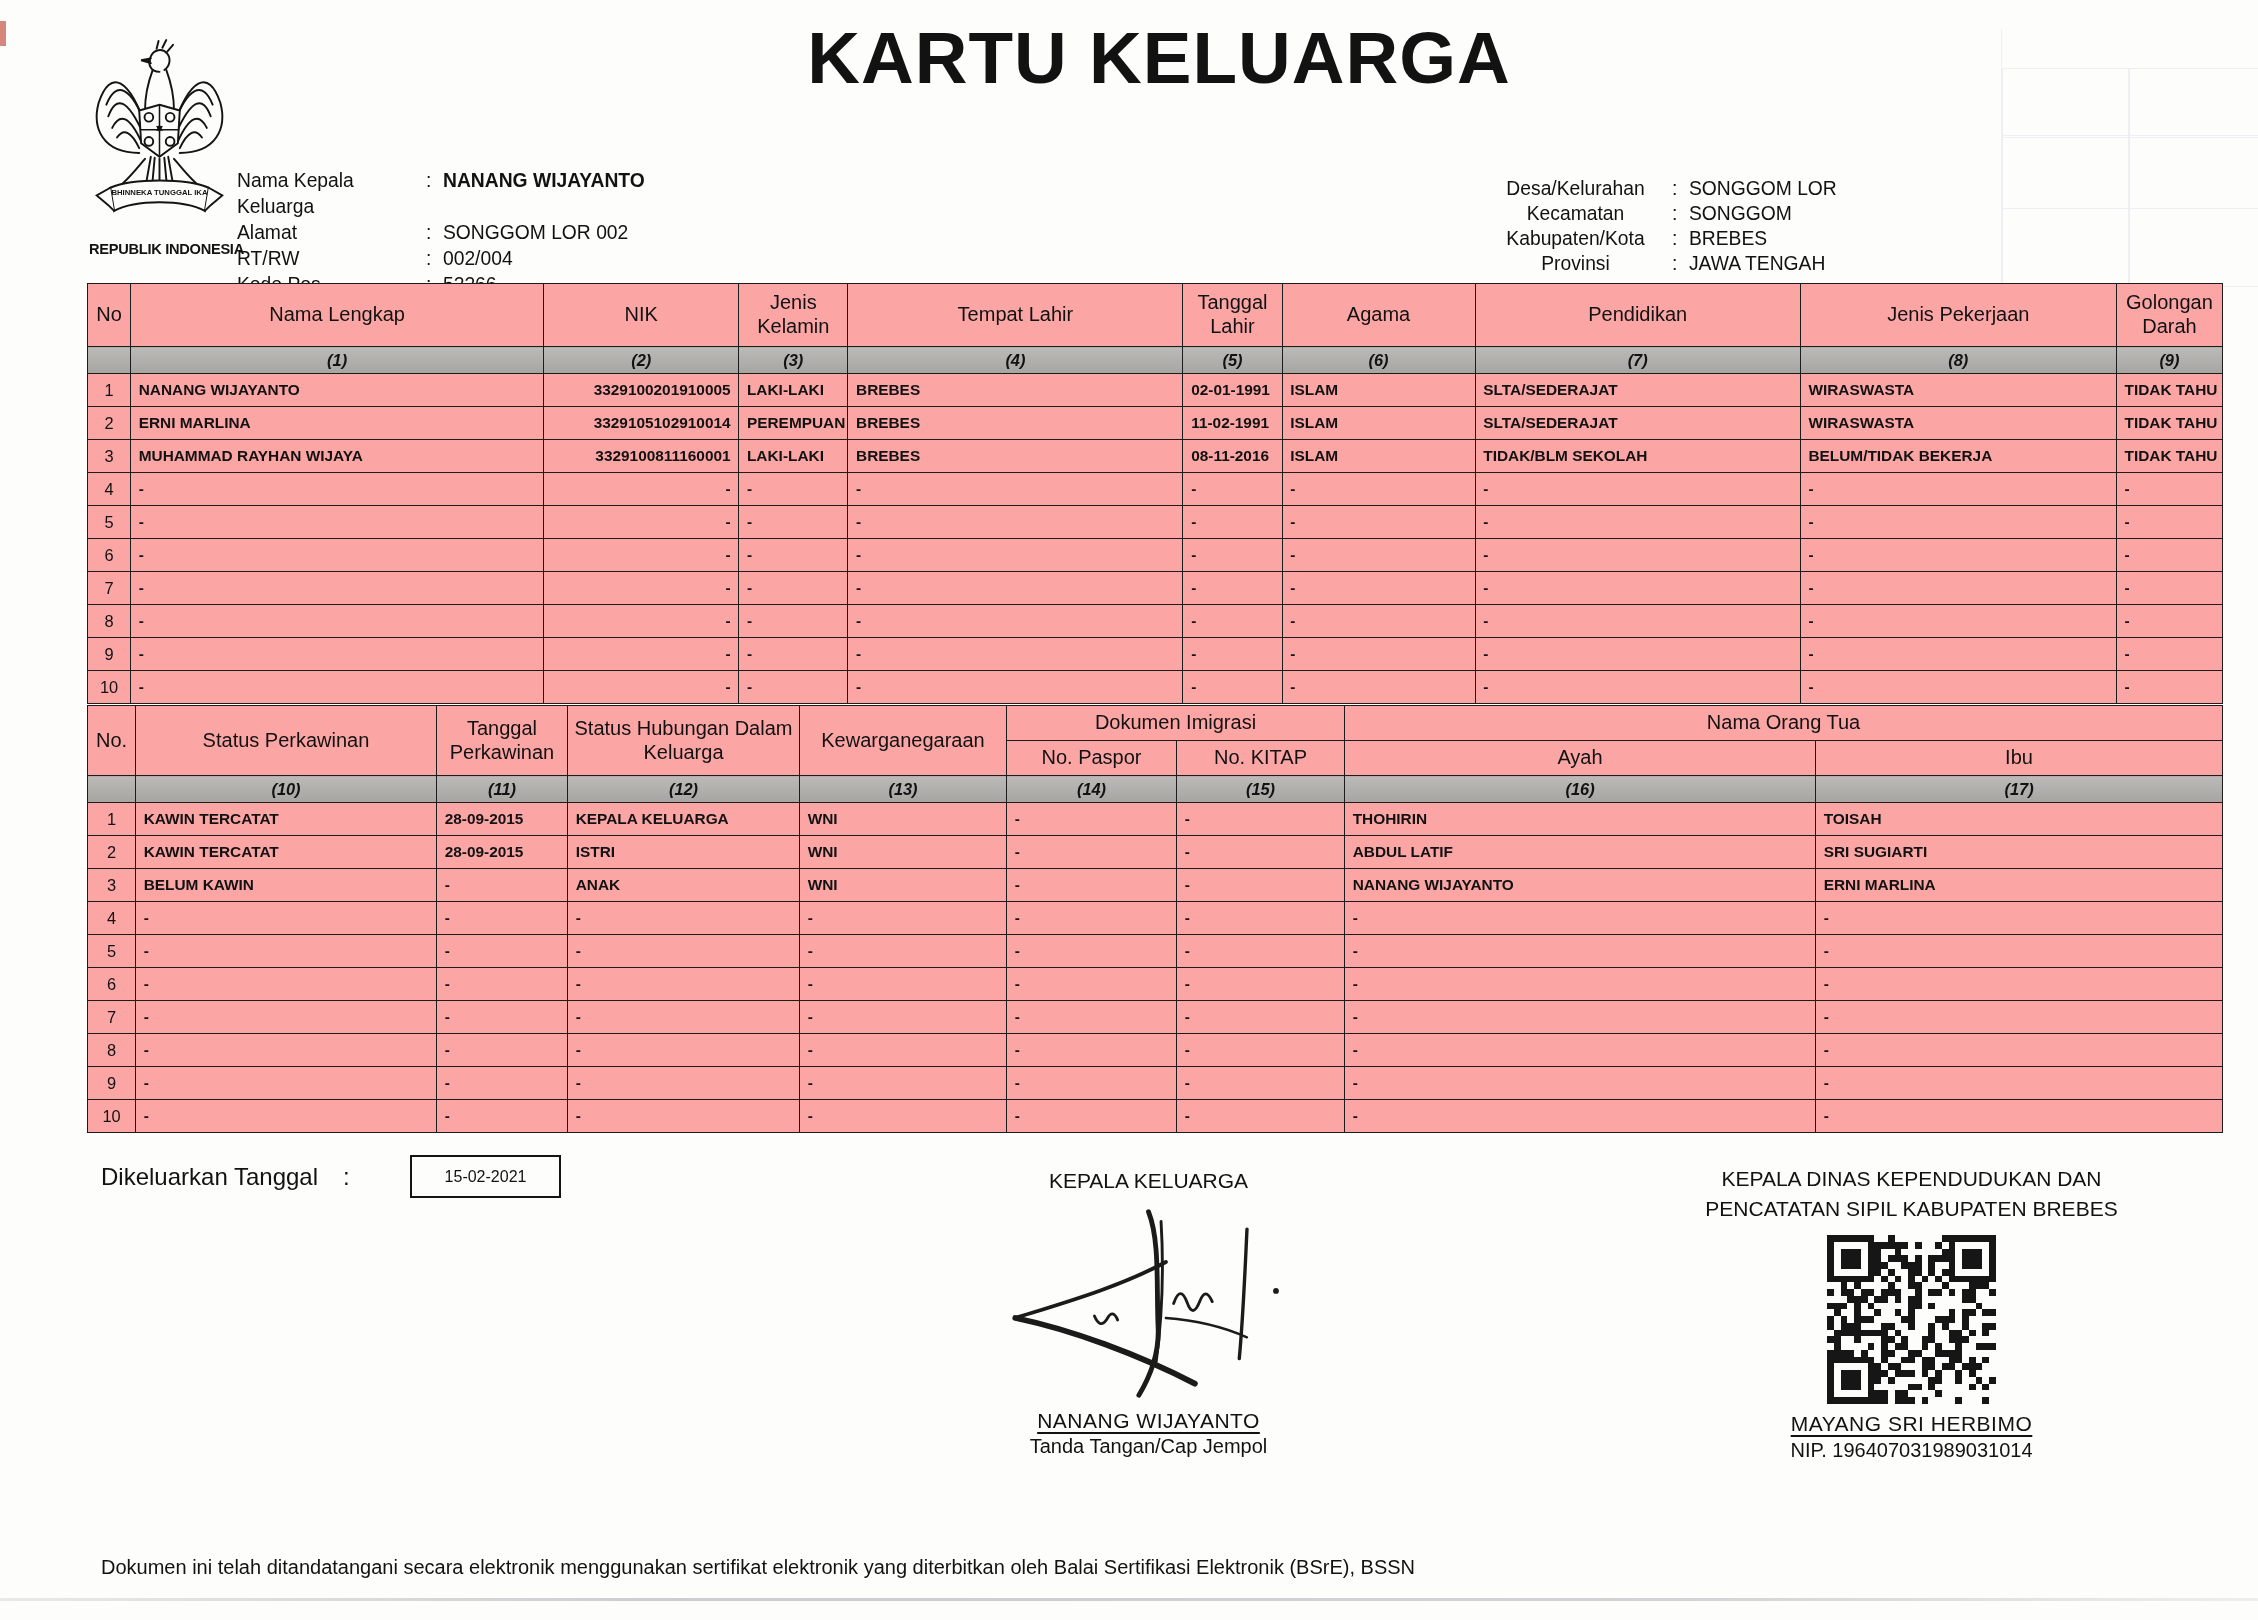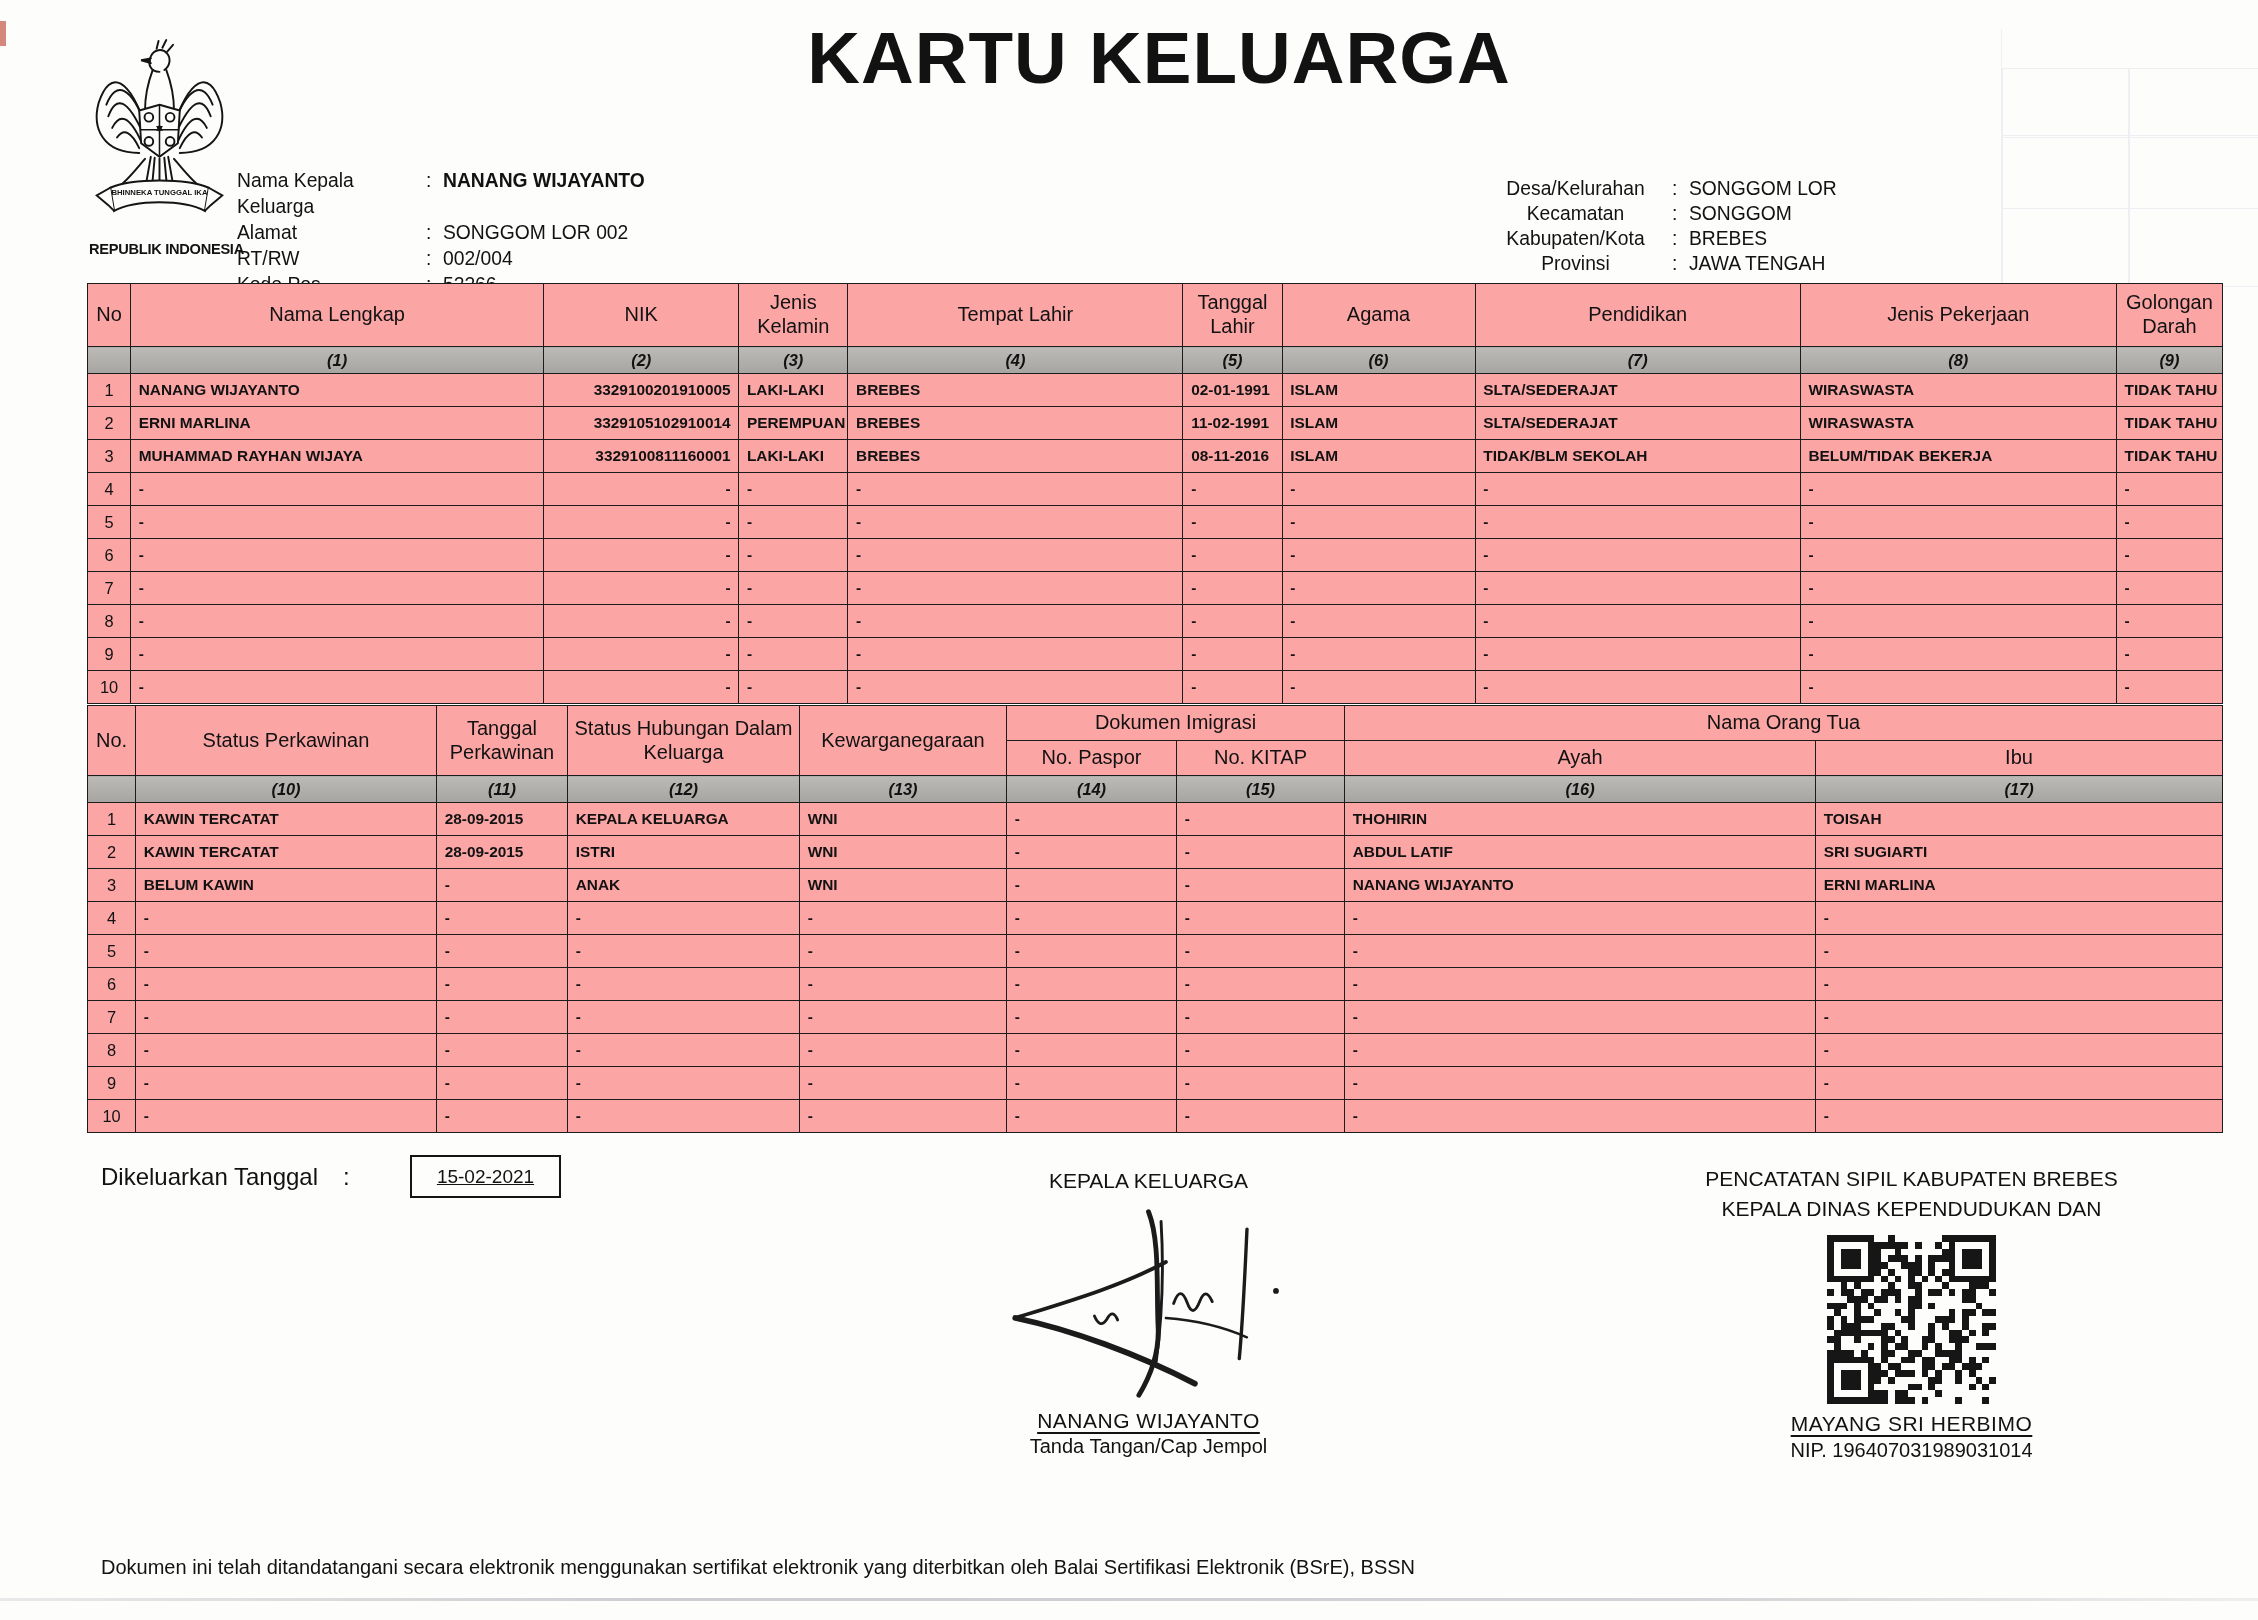--- a/index.html
+++ b/index.html
@@ -39,21 +39,21 @@
              font-style:italic;font-size:16.4px;text-align:center;height:26px;padding:0;}
   .kk tbody td{font-size:15.4px;font-weight:700;height:32px;padding:0 7.7px;
                white-space:nowrap;vertical-align:middle;}
   .kk tbody td:first-child{text-align:center;font-weight:400;font-size:16.4px;padding:0;}
   #table1 tbody td:nth-child(3){text-align:right;}
 
   
   .issued{position:absolute;left:101px;top:1163px;font-size:24px;display:flex;}
   .issued .lbl{margin-right:25px;}
   .issued-box{position:absolute;left:410px;top:1155px;width:147px;height:39px;
-              border:2.9px solid #141414;text-align:center;line-height:39px;font-size:19px;text-decoration:underline;}
+              border:2.9px solid #141414;text-align:center;line-height:39px;font-size:16px;}
   .sig-center{position:absolute;left:917px;top:1166px;width:463px;text-align:center;}
   .sig-right{position:absolute;left:1641px;top:1164px;width:541px;text-align:center;}
   .sig-title{font-size:21px;line-height:1.42;}
   .sig-name{font-size:21px;font-weight:400;text-decoration:underline;
             text-underline-offset:3.9px;letter-spacing:0.5px;}
   .sig-caption{font-size:20px;margin-top:2.9px;}
   .sig-scribble{margin:5.8px auto 3.9px auto;display:block;}
   #qr{display:block;margin:11.6px auto 7.7px auto;}
   .disclaimer{position:absolute;left:101px;top:1556px;font-size:20px;}
 
@@ -509,22 +509,22 @@
         <path d="M178,120 C205,122 235,128 262,140" stroke-width="2.5"></path>
         <circle cx="292" cy="92" r="3" fill="#1b1b1b" stroke="none"></circle>
       </g>
     </svg>
     <div class="sig-name">NANANG WIJAYANTO</div>
     <div class="sig-caption">Tanda Tangan/Cap Jempol</div>
   </div>
 
   <div class="sig-right">
     <div class="sig-title">
+      <div>KEPALA DINAS KEPENDUDUKAN DAN</div>
       <div>PENCATATAN SIPIL KABUPATEN BREBES</div>
-      <div>KEPALA DINAS KEPENDUDUKAN DAN</div>
     </div>
     <svg id="qr" width="169" height="169" viewBox="0 0 25 25" shape-rendering="crispEdges">
         <g fill="#161616">
           <rect x="0" y="0" width="1" height="1"></rect>
           <rect x="1" y="0" width="1" height="1"></rect>
           <rect x="2" y="0" width="1" height="1"></rect>
           <rect x="3" y="0" width="1" height="1"></rect>
           <rect x="4" y="0" width="1" height="1"></rect>
           <rect x="5" y="0" width="1" height="1"></rect>
           <rect x="6" y="0" width="1" height="1"></rect>

